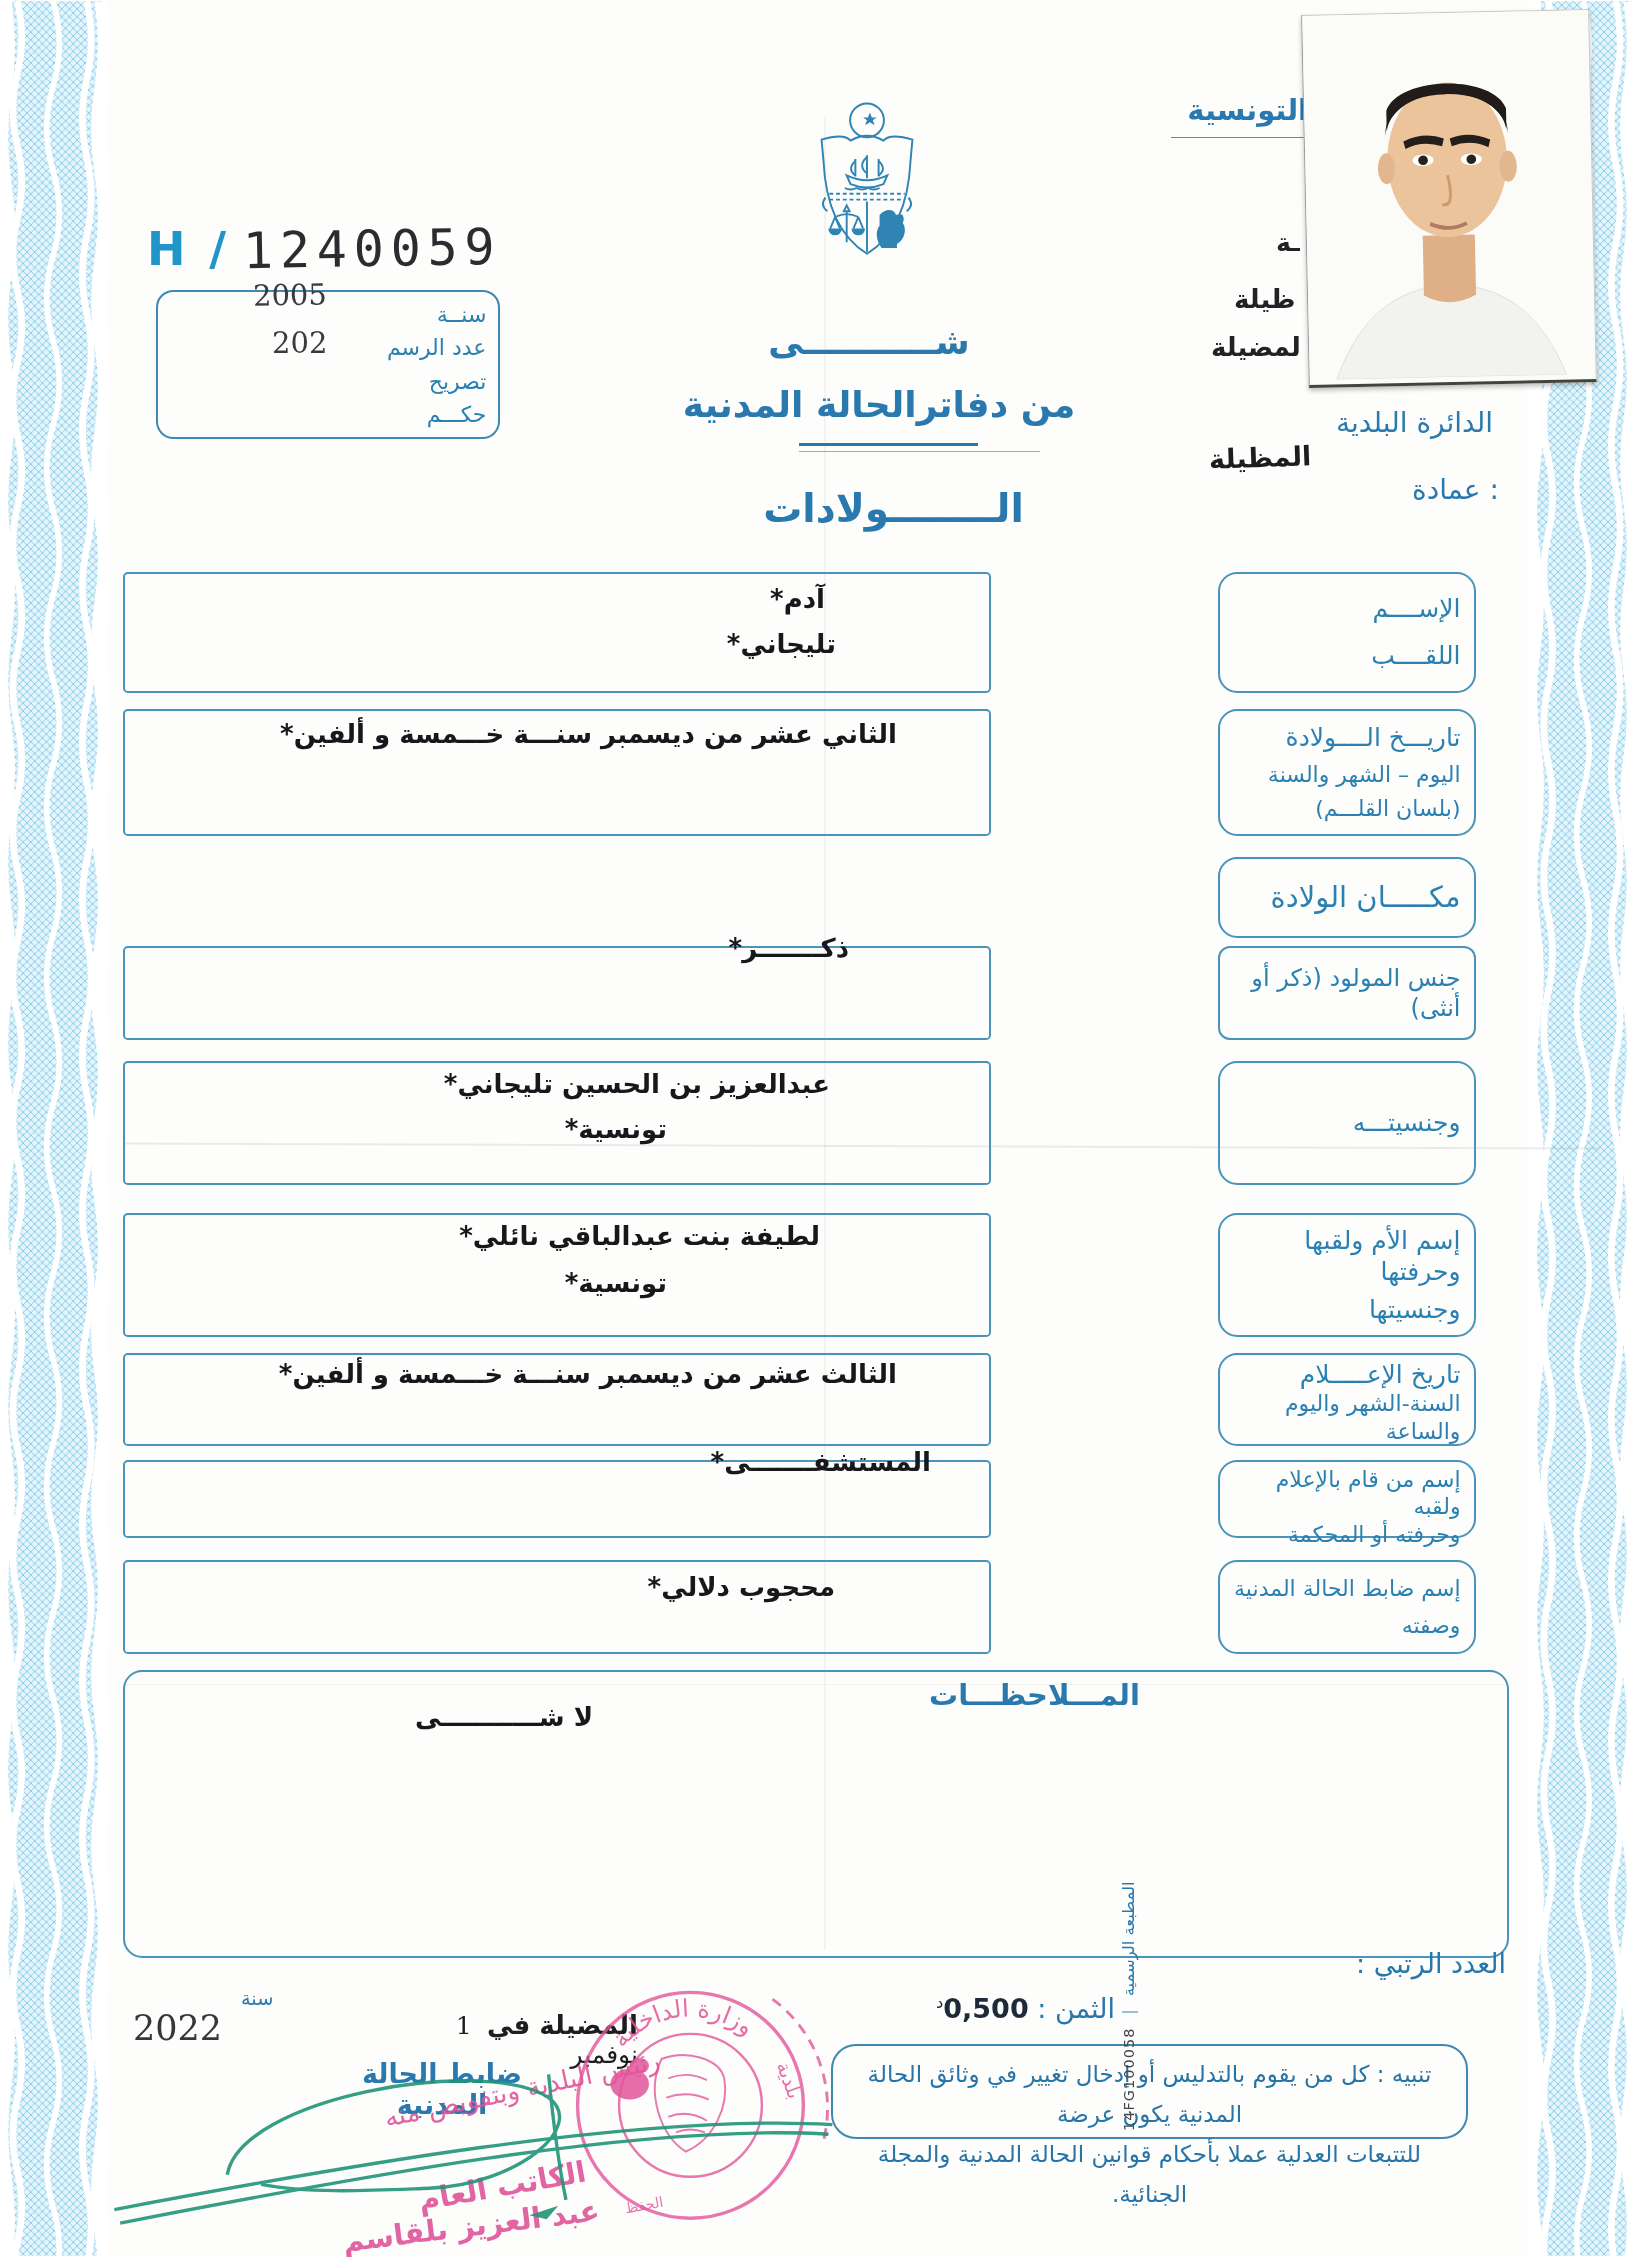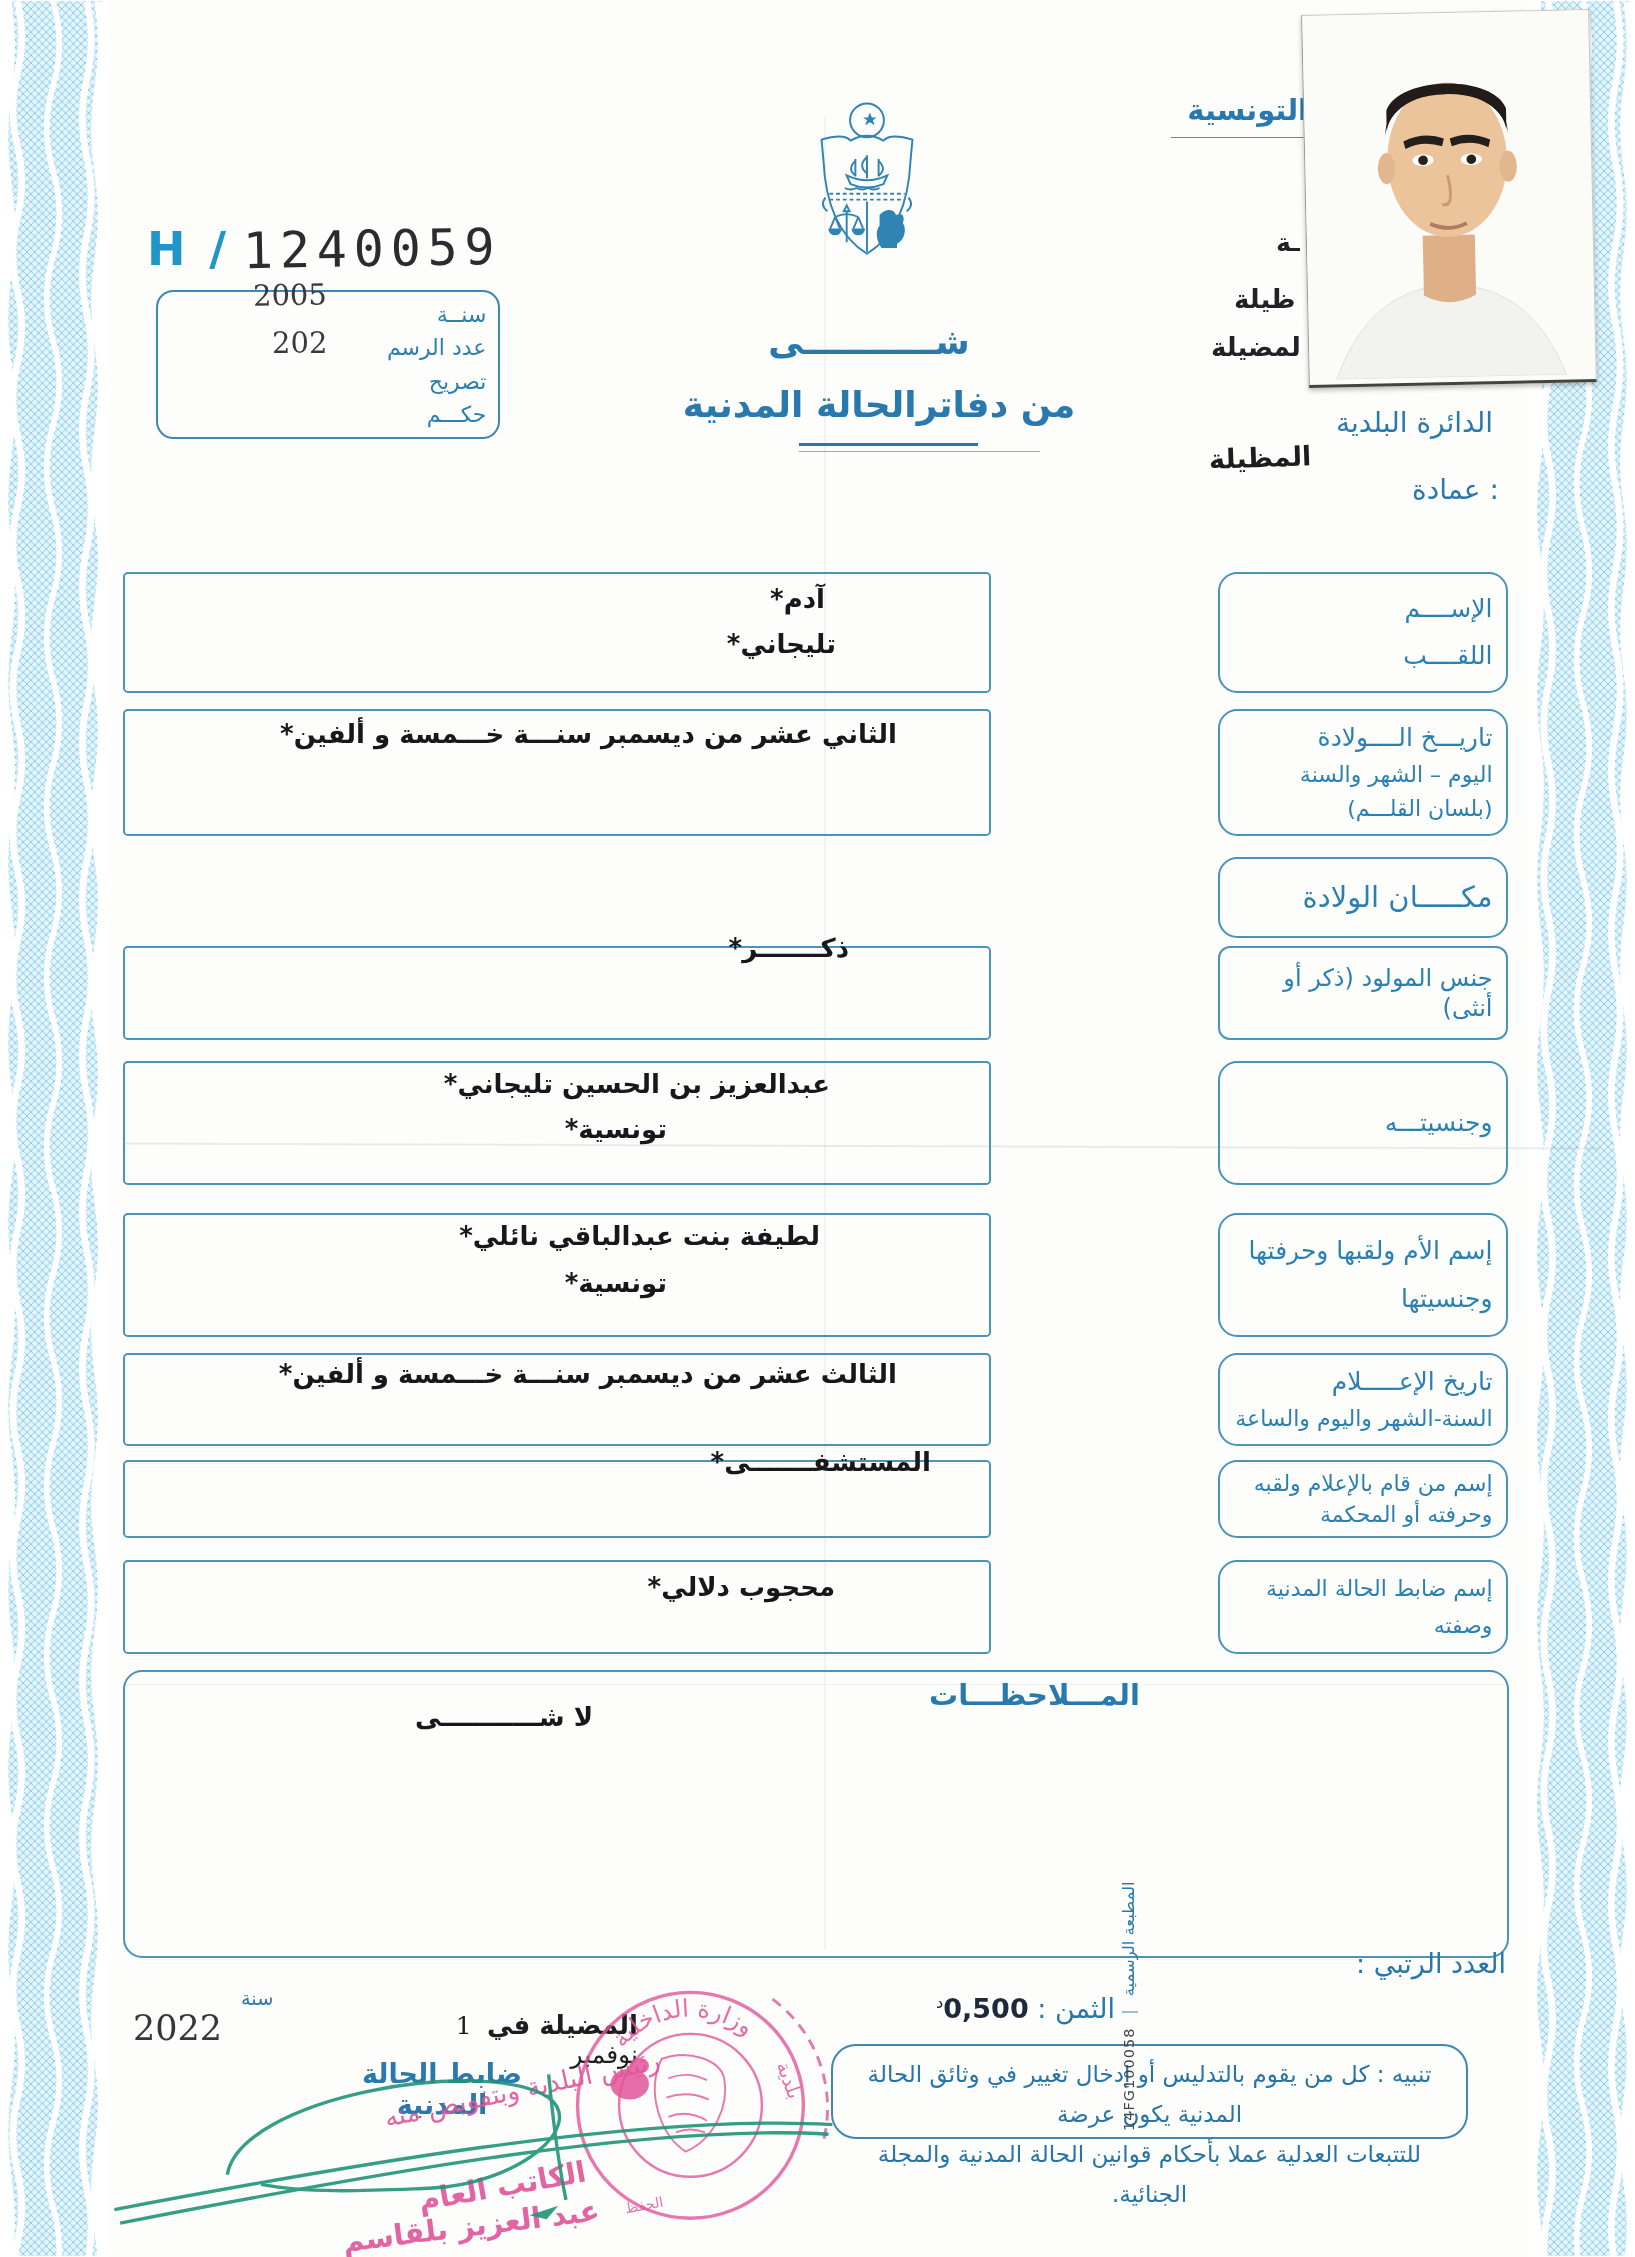--- a/index.html
+++ b/index.html
@@ -33,21 +33,21 @@
   .district-value{left:1209px;top:442px;font-size:27px;color:#1d1d20;font-weight:600;transform:rotate(-2deg);}
   .omda-label{left:1412px;top:473px;font-size:28px;color:#2a79ae;}
   
   .photo{left:1305px;top:11.6px;width:286px;height:369px;background:#fbfbf9;z-index:3;
          transform:rotate(-1.2deg);border:1px solid #c8c8c4;border-bottom:3.9px solid #44443f;
          border-left:1.9px solid #98989a;box-shadow:0 2.9px 5.8px rgba(0,0,0,.25);}
   
   .row{position:absolute;left:0;width:1636px;}
   .value-box{position:absolute;left:123px;width:868px;height:100%;border:2.4px solid #4a93ba;
              border-radius:4.8px;box-sizing:border-box;direction:rtl;background:transparent;}
-  .label-box{position:absolute;left:1218px;width:290px;height:100%;border:2.4px solid #4a93ba;
+  .label-box{position:absolute;left:1218px;width:258px;height:100%;border:2.4px solid #4a93ba;
              border-radius:19.3px;box-sizing:border-box;color:#2b80b2;direction:rtl;display:flex;
              flex-direction:column;justify-content:space-evenly;padding:3.9px 13.5px;text-align:right;}
   .label-line{font-size:25px;line-height:1.25;}
   .label-sm{font-size:22px;}
   .value-line{position:relative;text-align:right;font-weight:bold;color:#17171c;font-size:26px;direction:rtl;}
   
   .notes-box{left:123px;top:1670px;width:1386px;height:288px;border:2.4px solid #4a93ba;border-radius:19.3px;box-sizing:border-box;}
   .notes-title{left:929px;top:1678px;width:203px;text-align:center;font-size:29px;font-weight:bold;color:#2a79ae;}
   .notes-value{left:415px;top:1702px;width:212px;font-size:26px;font-weight:bold;color:#17171c;direction:rtl;text-align:left;}
   
@@ -140,20 +140,21 @@
     <path d="M39,109 l-3,6 h6 z M39,115 L39,147"></path>
     <path d="M27,121 Q39,115 51,121 M27,121 l-5,12 M27,121 l5,12 M51,121 l-5,12 M51,121 l5,12"></path>
     <path d="M20,133 a7,7 0 0 0 14,0 z M44,133 a7,7 0 0 0 14,0 z" fill="#2f84b4" stroke="none"></path>
     <path d="M73,119 C79,112 88,112 90,119 C96,116 100,121 97,127 C102,135 98,145 91,149 L91,153 L75,153 C70,146 68,136 73,130 Z M90,121 q9,-7 7,4" fill="#2f84b4" stroke="none"></path>
   </svg>
 
   <div class="abs title1">شـــــــــــى</div>
   <div class="abs title2">من دفاترالحالة المدنية</div>
   <div class="abs t-underline"></div>
   <div class="abs t-underline2"></div>
+  <div class="abs title3">الــــــــولادات</div>
 
   <div class="abs nationality">التونسية</div>
   <span class="abs frag" style="left:1276px;top:228px;font-size:25px;">ـة</span>
   <span class="abs frag" style="left:1234px;top:284px;font-size:26px;">ظيلة</span>
   <span class="abs frag" style="left:1211px;top:332px;font-size:26px;">لمضيلة</span>
   <span class="abs municipality-frag">بلديـــة</span>
   <span class="abs district-label blue">الدائرة البلدية</span>
   <span class="abs district-value">المظيلة</span>
   <span class="abs omda-label blue">عمادة :</span>
 

